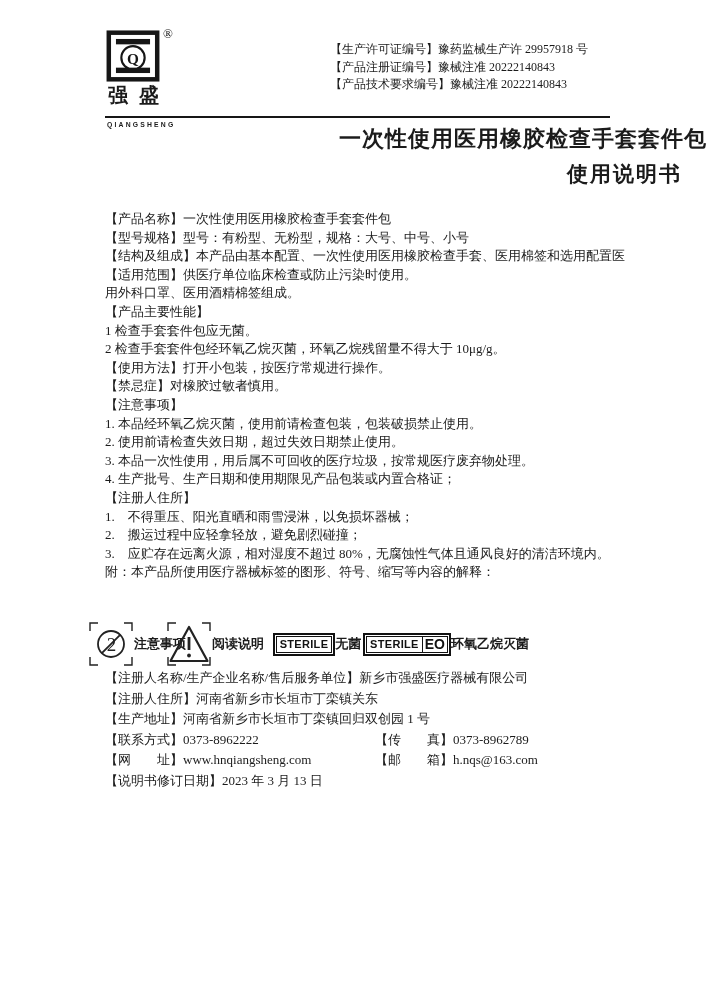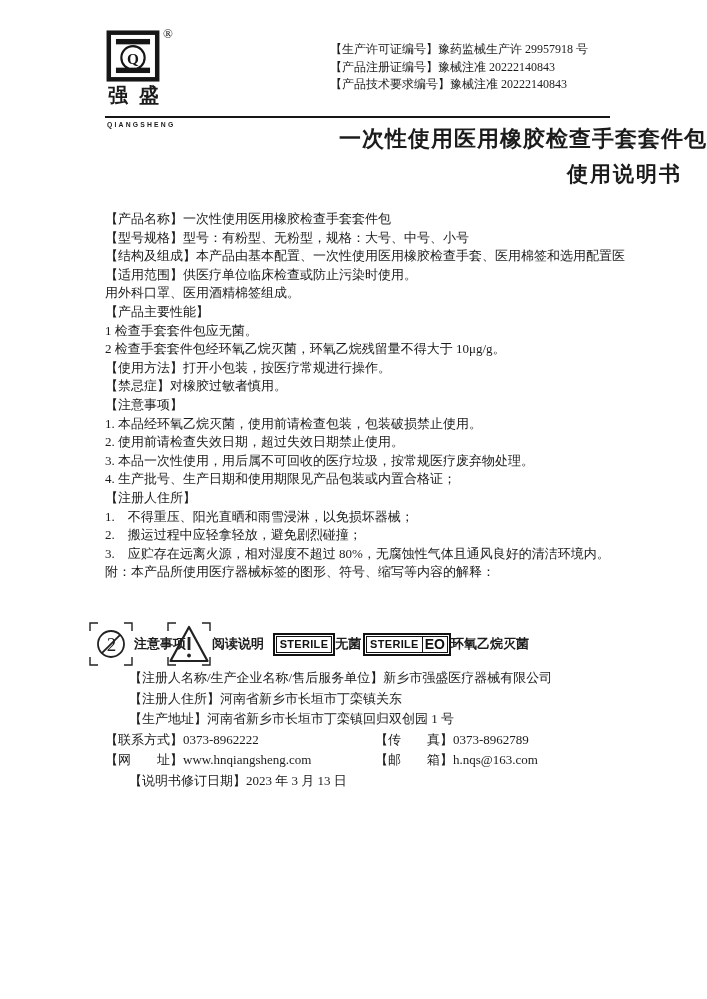--- a/index.html
+++ b/index.html
@@ -31,21 +31,21 @@
   .icon-slot{height:46px;display:flex;align-items:center;justify-content:center;}
   .sym-label{font-size:13px;font-weight:bold;white-space:nowrap;line-height:14px;}
   .sbox{display:flex;border:2px solid #111;padding:1px;background:#fff;}
   .sbox-inner{display:block;border:1px solid #111;padding:1px 3px;font-family:"Liberation Sans","DejaVu Sans",sans-serif;
     font-size:11px;font-weight:bold;letter-spacing:0.3px;line-height:13px;color:#111;}
   .sbox-eo .sbox-inner{border-right:none;}
   .sbox-suffix{display:block;border:1px solid #111;padding:1px 2px;font-family:"Liberation Sans","DejaVu Sans",sans-serif;
     font-size:14px;font-weight:bold;line-height:13px;color:#111;}
   
   .footer-block{position:absolute;left:105px;top:668px;width:540px;font-size:13px;line-height:20.5px;}
-  .f-line{white-space:pre;margin-left:24px;}
+  .f-line{white-space:pre;}
   .contact-row{display:flex;}
   .c-left{width:270px;white-space:pre;}
   .c-right{white-space:pre;}
 </style>
 </head>
 <body>
 
 <div class="page">
 
   <div class="logo-block">

